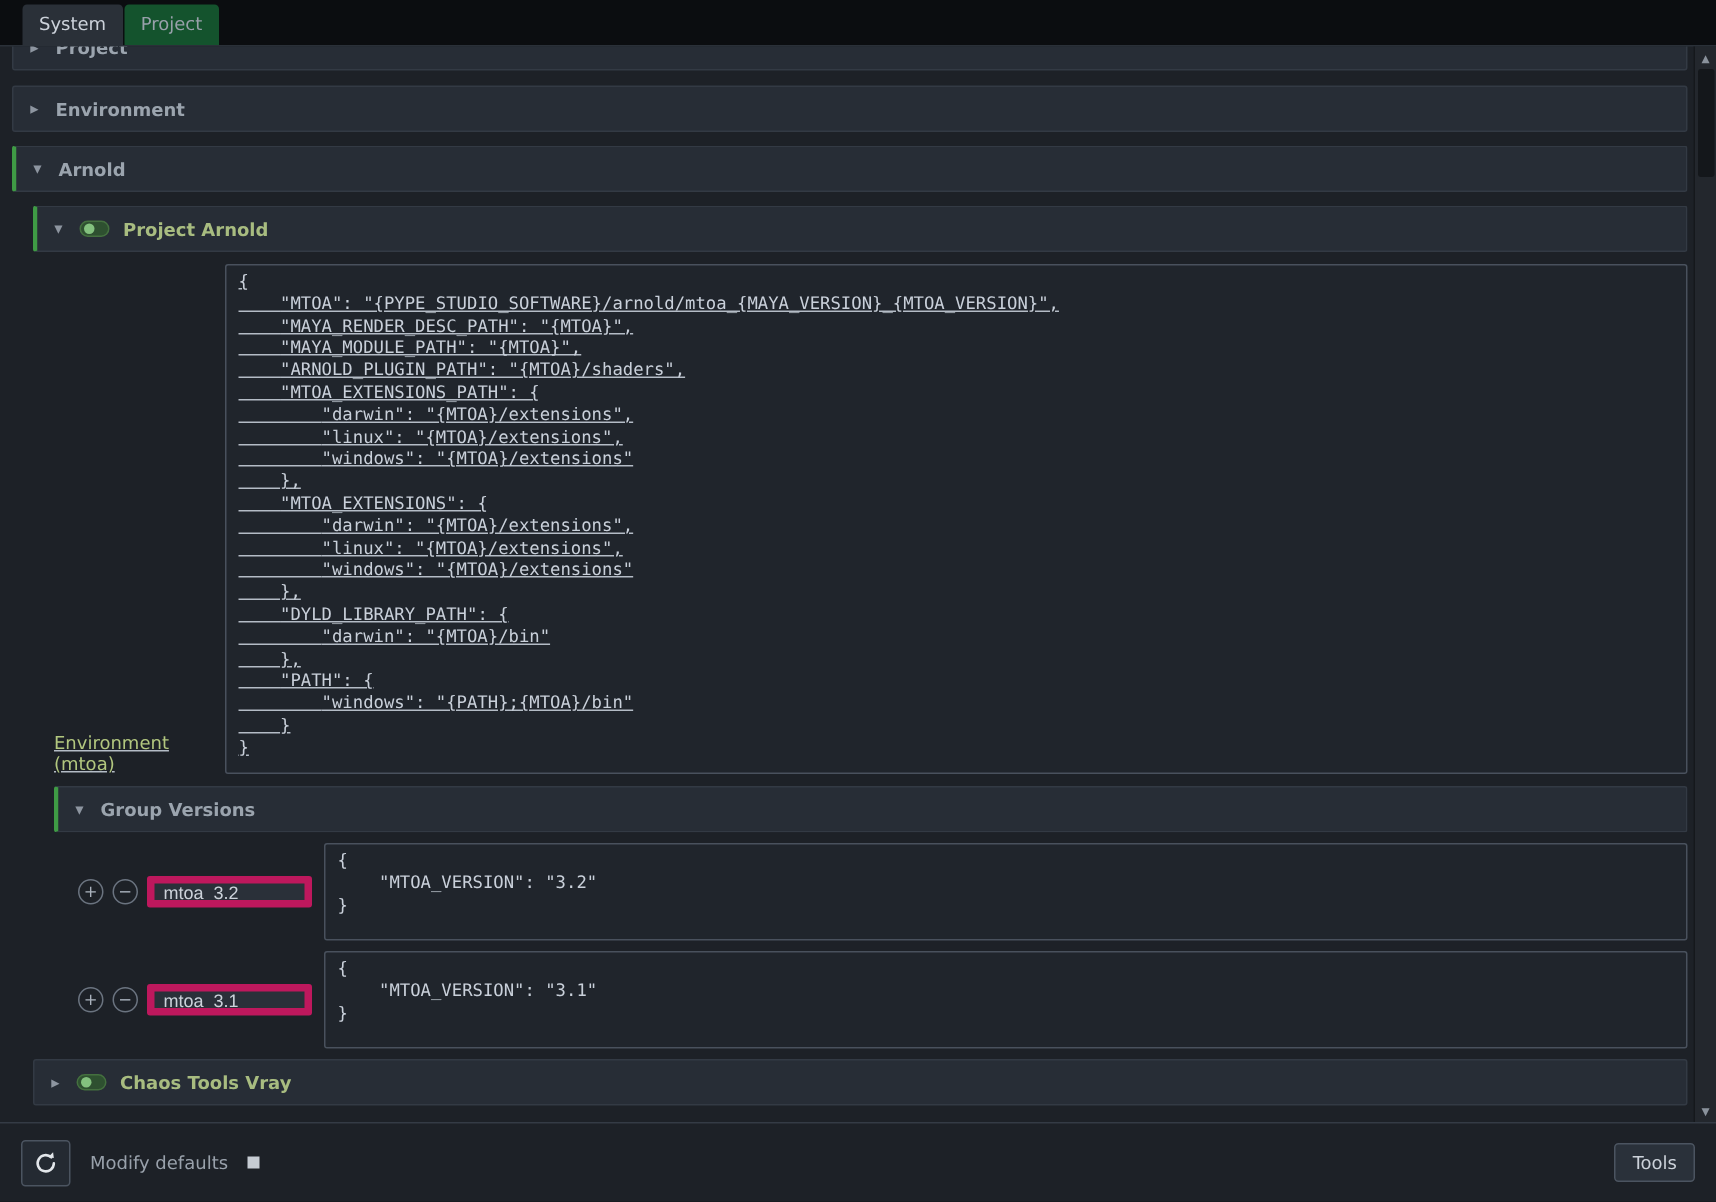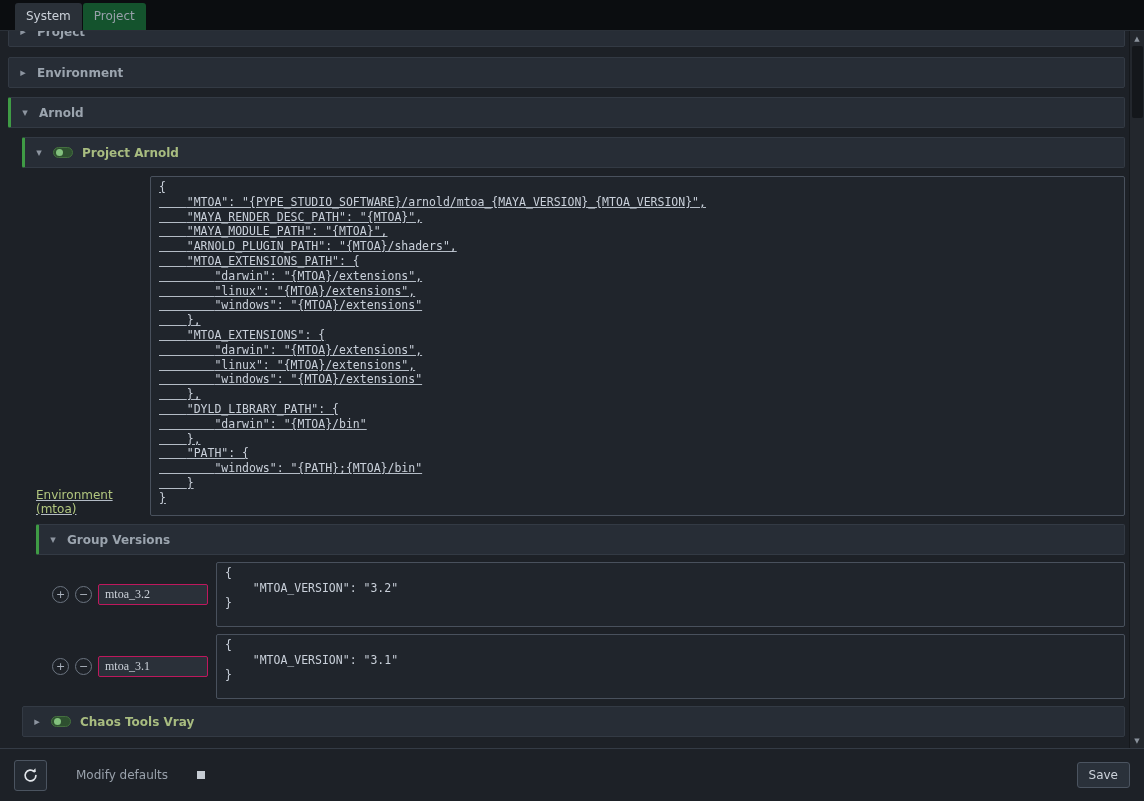--- a/index.html
+++ b/index.html
@@ -58,35 +58,35 @@
   }
   .env-ta { flex: 1; height: 340px; }
   .ver-ta { flex: 1; height: 65px; margin-left: 2px; }
 
   
   .ver-row { display: flex; align-items: center; gap: 6px; padding-left: 16px; }
   .circle-btn { width: 17px; height: 17px; border-radius: 50%; border: 1px solid #6b7480;
                 background: transparent; color: #aab2bd; font-size: 11px; line-height: 14px;
                 text-align: center; padding: 0; cursor: pointer; flex: none;
                 font-family: "DejaVu Sans", sans-serif; }
-  .ver-input { width: 110px; height: 21px; background: #2a3039; border: 1px solid #be185d;
+  .ver-input { width: 110px; height: 21px; background: #2a3039; border: 5px solid #be185d;
                border-radius: 2px; color: #ccd2da; font-size: 12px; padding: 0 6px;
-               font-family: Liberation Serif, serif; outline: none; }
+               font-family: Liberation Sans, sans-serif; outline: none; }
 
   
   .vscroll { width: 15px; background: #23272d; border-left: 1px solid #15181c;
              display: flex; flex-direction: column; align-items: center; }
   .sb-arrow { height: 15px; width: 100%; display: flex; align-items: center; justify-content: center;
               font-size: 7px; color: #8a929c; cursor: pointer; }
   .sb-thumb { width: 11px; height: 72px; background: #14171b; border-radius: 2px; cursor: pointer; }
   .sb-rest { flex: 1; }
 
   
   .footer { height: 53px; border-top: 1px solid #343b45; background: #1d2127;
-            display: flex; align-items: center; padding: 0 14px; gap: 29px; }
+            display: flex; align-items: center; padding: 0 14px; gap: 13px; }
   .refresh-btn { width: 33px; height: 31px; background: #242a32; border: 1px solid #4b5460;
                  border-radius: 3px; display: flex; align-items: center; justify-content: center;
                  cursor: pointer; }
   .md-label { font-size: 12px; color: #99a1ab; }
   .md-check { width: 8px; height: 8px; background: #c6ccd3; display: inline-block; cursor: pointer; }
   .save-btn { margin-left: auto; background: #2a313a; border: 1px solid #4b5460; border-radius: 3px;
               color: #ccd2da; font-size: 12px; padding: 5px 11px; cursor: pointer;
               font-family: "DejaVu Sans", sans-serif; }
 </style>
 </head>
@@ -194,16 +194,16 @@
 
   <div class="footer">
     <button class="refresh-btn">
       <svg width="17" height="17" viewBox="0 0 17 17">
         <path d="M13.9 8.5a5.4 5.4 0 1 1-1.7-3.95" fill="none" stroke="#e2e6ea" stroke-width="1.7" stroke-linecap="round"></path>
         <path d="M13.4 1.2 L13.9 5.0 L10.2 4.4 Z" fill="#e2e6ea"></path>
       </svg>
     </button>
     <span class="md-label">Modify defaults</span>
     <span class="md-check"></span>
-    <button class="save-btn">Save</button>
+    <button class="save-btn">Tools</button>
   </div>
 
 </div>
 
 </body></html>

